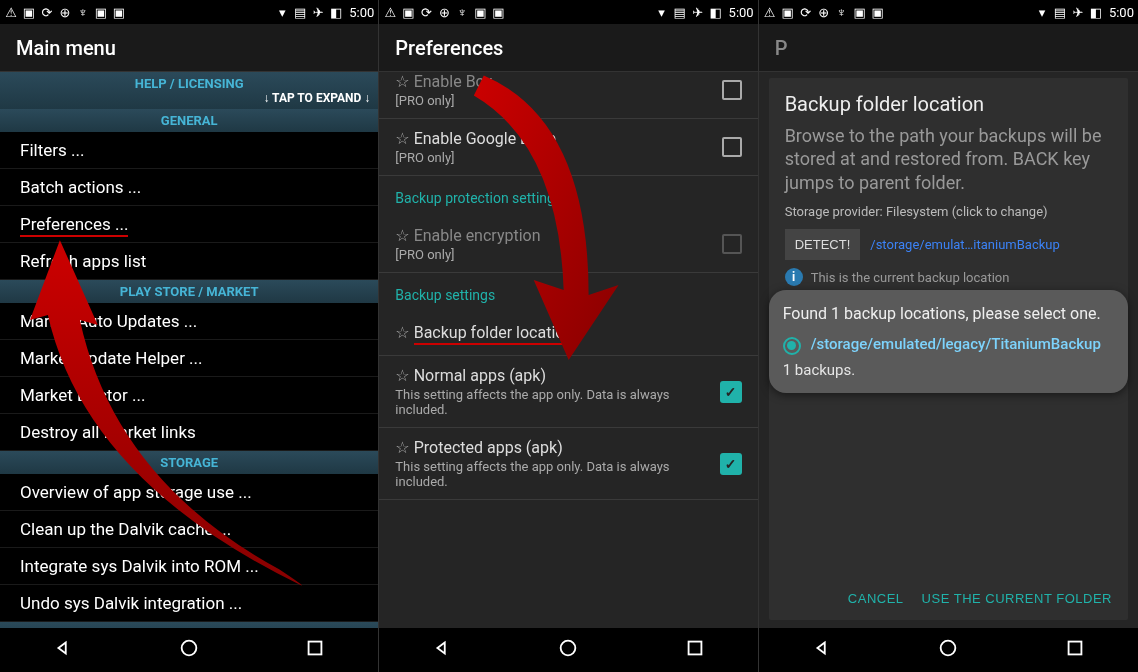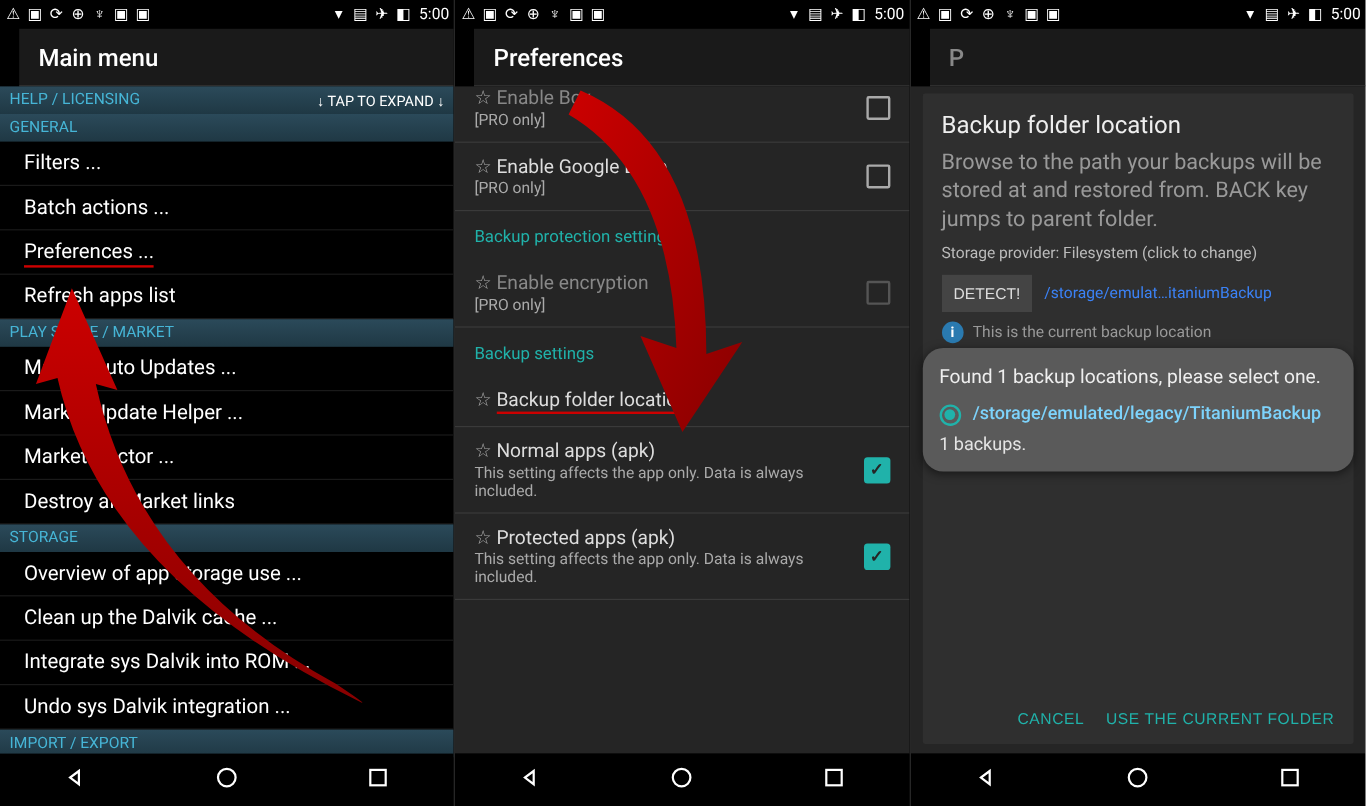--- a/index.html
+++ b/index.html
@@ -9,24 +9,24 @@
   .screen:last-child { border-right: none; }
 
   
   .status-bar { height: 24px; background: #000; display: flex; align-items: center; font-size: 12px; padding: 0 4px; }
   .status-left { display: flex; gap: 4px; align-items: center; }
   .status-right { margin-left: auto; display: flex; gap: 4px; align-items: center; }
   .status-icon { width: 14px; height: 14px; display: inline-flex; align-items: center; justify-content: center; font-size: 13px; }
   .status-time { font-size: 13px; margin-left: 2px; }
 
   
-  .app-bar { height: 48px; background: #1a1a1a; display: flex; align-items: center; padding: 0 16px; font-size: 20px; font-weight: 500; border-bottom: 1px solid #333; margin-left: 16px; }
-
-  
-  .section-header { display: flex; align-items: center; padding: 4px 8px; background: linear-gradient(#2b4a5a,#1f3844); color: #46b5d6; font-size: 13px; font-weight: 400; }
+  .app-bar { height: 48px; background: #1a1a1a; display: flex; align-items: center; padding: 0 16px; font-size: 20px; font-weight: 500; border-bottom: 1px solid #333; }
+
+  
+  .section-header { display: flex; align-items: center; padding: 4px 8px; background: linear-gradient(#2b4a5a,#1f3844); color: #46b5d6; font-size: 13px; font-weight: 700; flex-direction: column; }
   .section-header .expand { margin-left: auto; color: #fff; font-size: 12px; }
 
   
   .list-item { padding: 8px 20px; font-size: 17px; color: #fff; border-bottom: 1px solid #1a1a1a; cursor: pointer; }
   .list-item.underlined span { border-bottom: 2px solid #c00; padding-bottom: 1px; }
 
   
   .pref-body { background: #252525; height: calc(100% - 24px - 48px - 44px); overflow: hidden; }
   .pref-row { padding: 10px 16px; display: flex; align-items: center; border-bottom: 1px solid #3a3a3a; position: relative; }
   .pref-text { flex: 1; }

